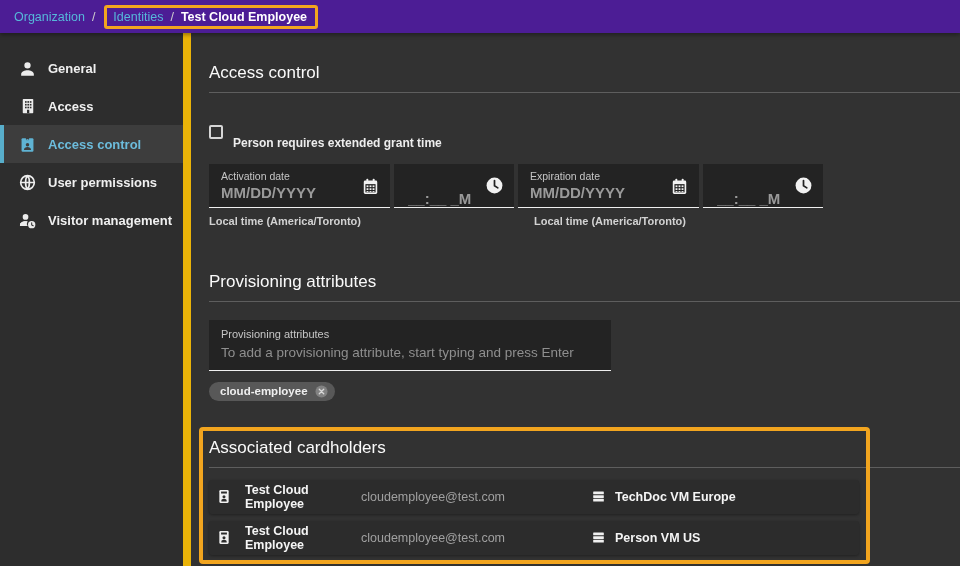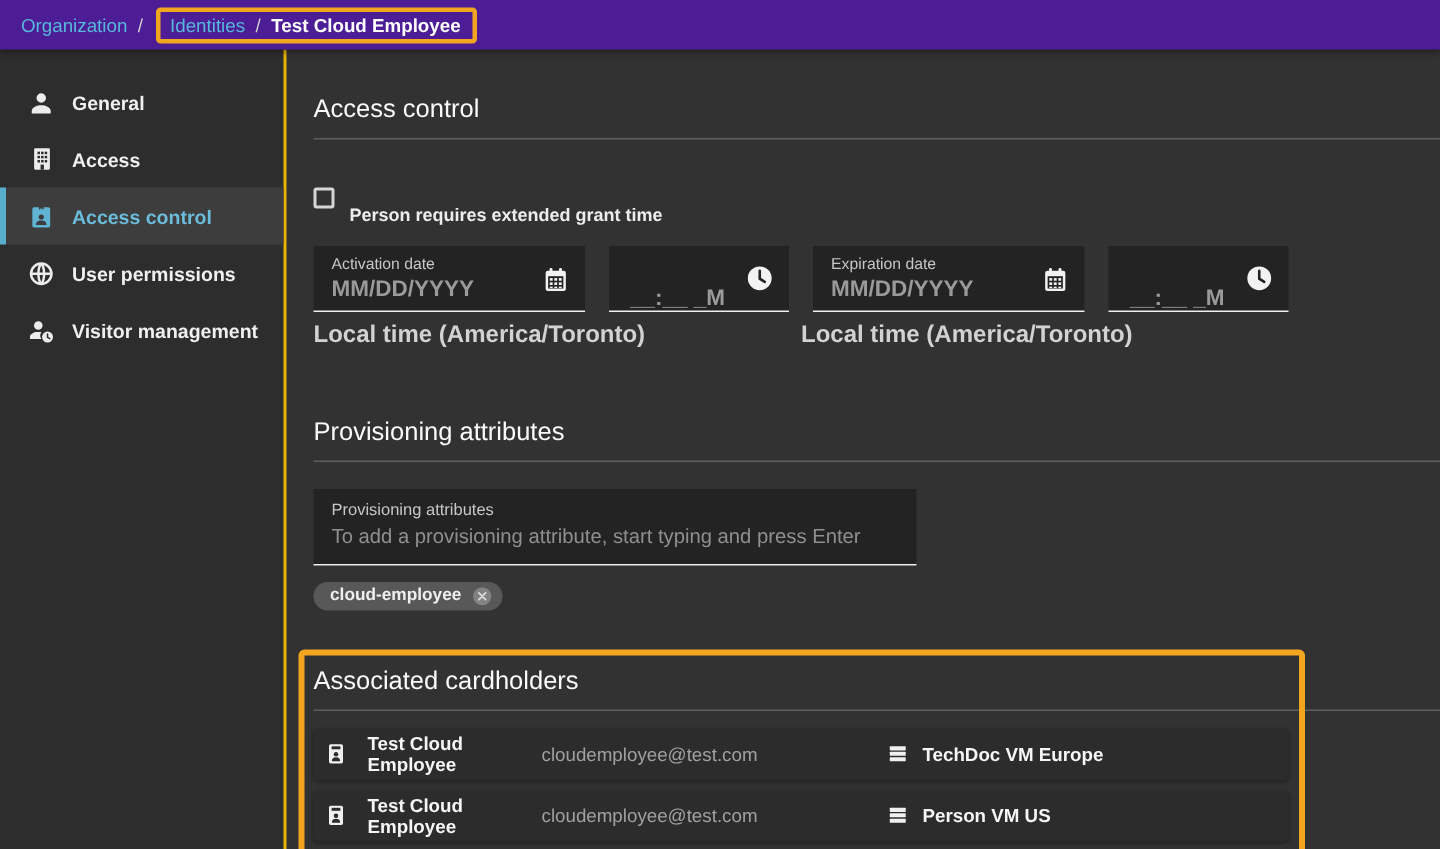--- a/index.html
+++ b/index.html
@@ -35,21 +35,21 @@
     margin-left: 2px;
   }
 
   
   .shell { display: flex; height: 533px; }
 
   
   .sidebar {
     width: 191px;
     background: #2d2d2d;
-    border-right: 2px solid #eab308;
+    border-right: 8px solid #eab308;
     padding-top: 16px;
     flex-shrink: 0;
   }
   .nav-item {
     height: 38px;
     display: flex;
     align-items: center;
     padding-left: 18px;
     gap: 11px;
     font-size: 13px;
@@ -89,42 +89,42 @@
   }
   .checkbox {
     width: 14px; height: 14px;
     border: 2px solid #d6d6d6;
     border-radius: 2px;
     background: transparent;
     cursor: pointer;
   }
   .checkbox-label { font-size: 12px; font-weight: bold; color: #ededed; margin-top: 22px; }
 
-  .fields-row { margin-top: 14px; display: flex; gap: 16px; }
+  .fields-row { margin-top: 14px; display: flex; gap: 4px; }
   .field {
     background: #232323;
     border-bottom: 1px solid #efefef;
     height: 44px;
     position: relative;
   }
   .field.date { width: 181px; padding: 6px 10px 0 12px; }
   .field.time { width: 120px; display: flex; align-items: flex-end; padding: 0 10px 0 14px; }
   .field-label { font-size: 10.5px; color: #c6c6c6; margin-bottom: 2px; }
   .field input {
     background: transparent; border: none; outline: none;
     font-family: "Liberation Sans", sans-serif;
     font-size: 15px; font-weight: bold; color: #e8e8e8;
     width: 115px;
   }
   .field input::placeholder { color: #9a9a9a; opacity: 1; }
   .field.time input { width: 72px; }
   .field-icon { position: absolute; right: 10px; top: 13px; width: 19px; height: 19px; cursor: pointer; }
   .field.time .field-icon { top: 12px; }
 
-  .local-time-row { margin-top: 7px; display: flex; font-size: 16px; font-weight: bold; color: #d2d2d2; }
+  .local-time-row { margin-top: 7px; display: flex; font-size: 11px; font-weight: bold; color: #d2d2d2; }
   .local-time-row .lt1 { width: 325px; }
 
   .prov-box {
     margin-top: 18px;
     width: 402px;
     background: #232323;
     border-bottom: 1px solid #efefef;
     padding: 8px 10px 9px 12px;
   }
   .prov-box .field-label { font-size: 11px; margin-bottom: 3px; }

